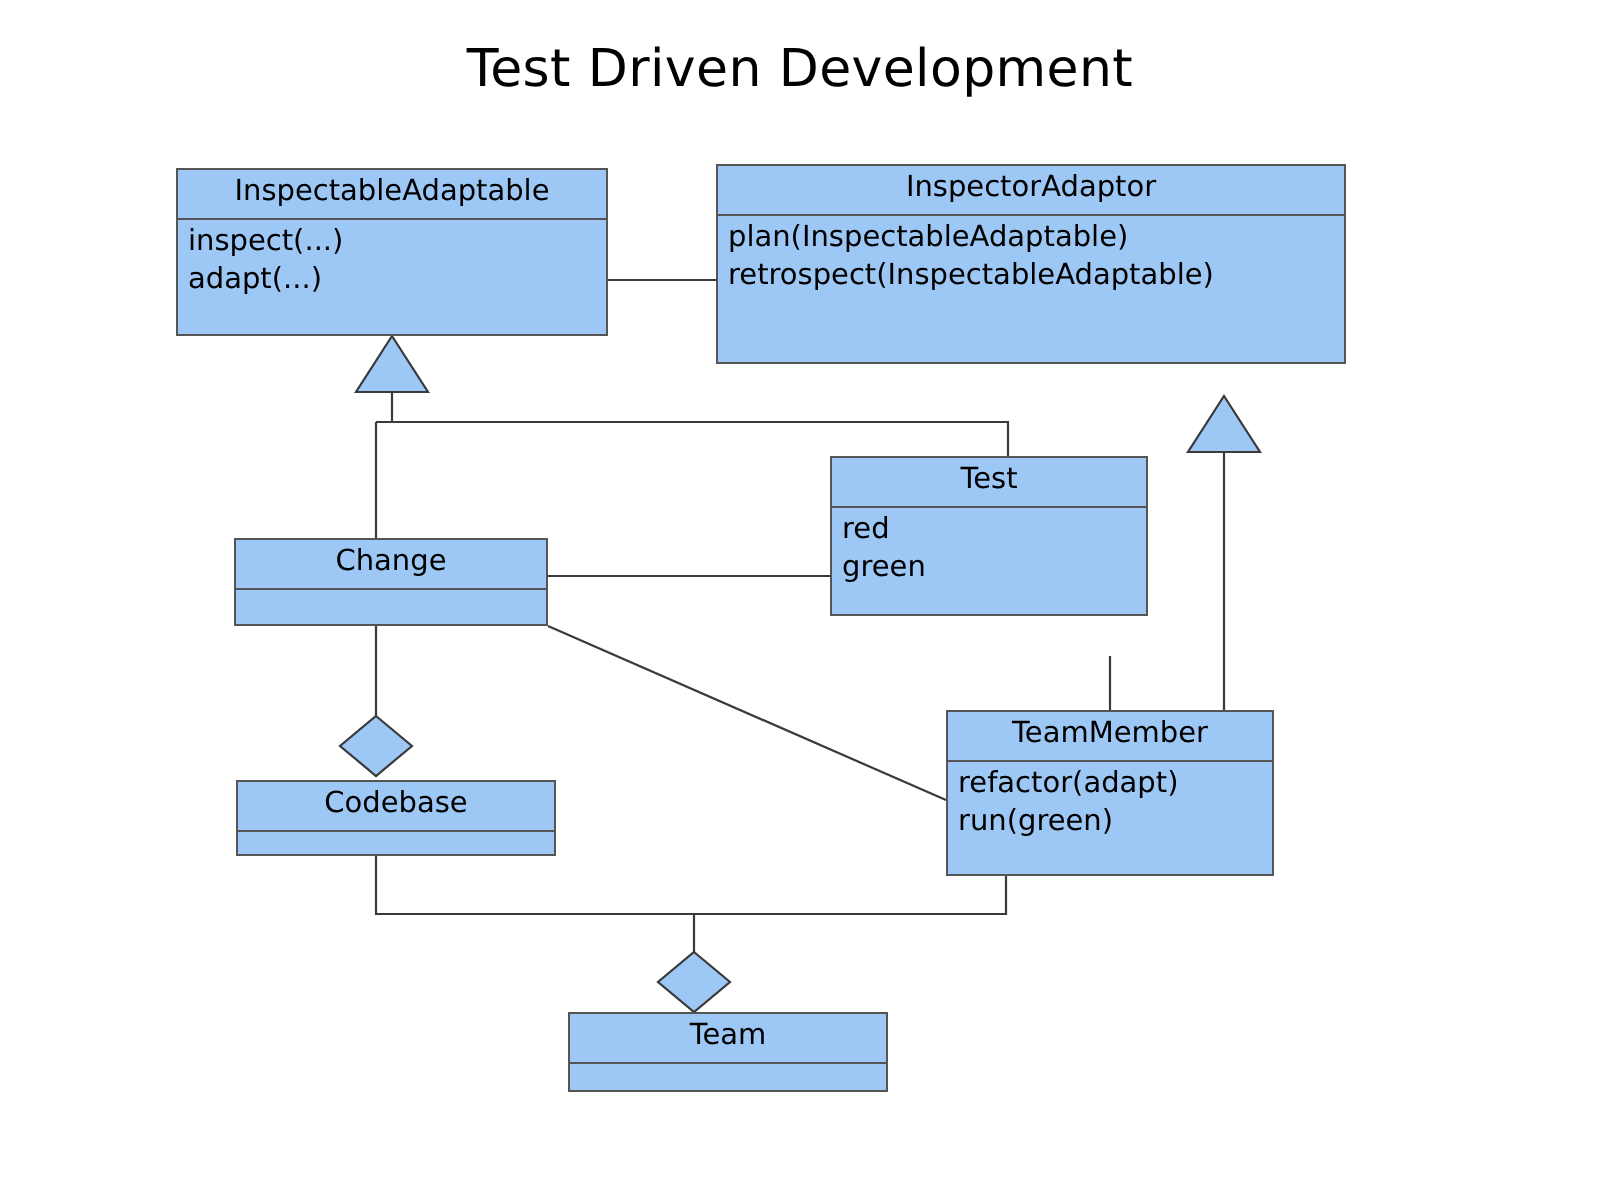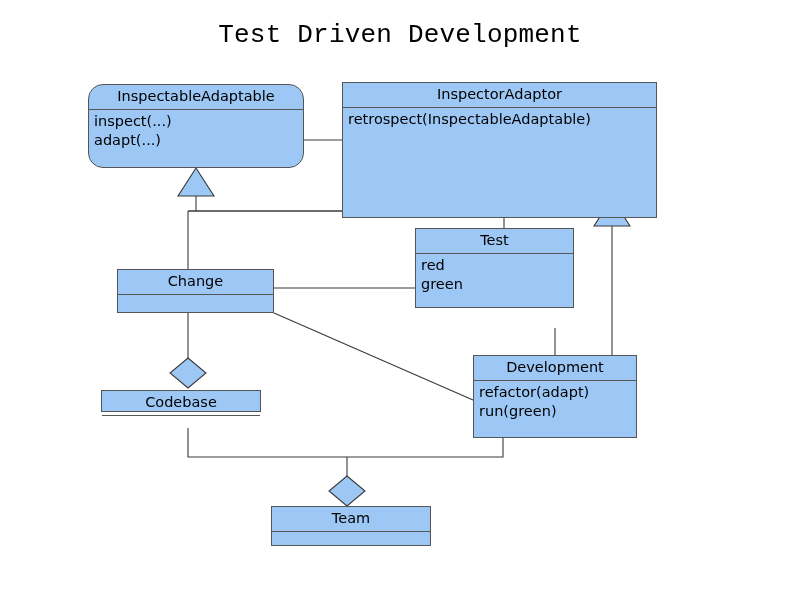--- a/index.html
+++ b/index.html
@@ -13,21 +13,20 @@
   #canvas{position:absolute;left:0;top:0;width:800px;height:600px;}
 
   .diagram-title{
     position:absolute;
     left:0;top:20px;width:800px;
     text-align:center;
     font-size:26px;
     color:#000000;
     letter-spacing:0.2px;
     white-space:nowrap;
-    font-family:Liberation Mono, monospace;
   }
 
   
   .uml-class{
     position:absolute;
     box-sizing:border-box;
     border:1px solid #555555;
     background:#9DC8F5;
     display:flex;
     flex-direction:column;
@@ -81,57 +80,58 @@
   <polygon class="marker" points="188,358 206,373 188,388 170,373"></polygon>
 
   <polyline points="188,428 188,457 347,457"></polyline>
   <polyline points="503,438 503,457 347,457"></polyline>
   <line x1="347" y1="457" x2="347" y2="476"></line>
   <polygon class="marker" points="347,476 365,491 347,506 329,491"></polygon>
 </svg>
 
 <div class="diagram-title">Test Driven Development</div>
 
-<div class="uml-class" style="left:88px;top:84px;width:216px;height:84px;border-radius:15px;">
+<div class="uml-class" style="left:88px;top:84px;width:216px;height:84px;">
   <div class="uml-name">InspectableAdaptable</div>
   <div class="uml-compartment">
     <div>inspect(...)</div>
     <div>adapt(...)</div>
   </div>
 </div>
 
-<div class="uml-class" style="left:342px;top:82px;width:315px;height:136px;">
+<div class="uml-class" style="left:358px;top:82px;width:315px;height:100px;">
   <div class="uml-name">InspectorAdaptor</div>
   <div class="uml-compartment">
+    <div>plan(InspectableAdaptable)</div>
     <div>retrospect(InspectableAdaptable)</div>
   </div>
 </div>
 
 <div class="uml-class" style="left:415px;top:228px;width:159px;height:80px;">
   <div class="uml-name">Test</div>
   <div class="uml-compartment">
     <div>red</div>
     <div>green</div>
   </div>
 </div>
 
 <div class="uml-class" style="left:117px;top:269px;width:157px;height:44px;">
   <div class="uml-name">Change</div>
   <div class="uml-compartment empty"></div>
 </div>
 
-<div class="uml-class" style="left:101px;top:390px;width:160px;height:22px;">
+<div class="uml-class" style="left:118px;top:390px;width:160px;height:38px;">
   <div class="uml-name">Codebase</div>
   <div class="uml-compartment empty"></div>
 </div>
 
 <div class="uml-class" style="left:473px;top:355px;width:164px;height:83px;">
-  <div class="uml-name">Development</div>
+  <div class="uml-name">TeamMember</div>
   <div class="uml-compartment">
     <div>refactor(adapt)</div>
     <div>run(green)</div>
   </div>
 </div>
 
-<div class="uml-class" style="left:271px;top:506px;width:160px;height:40px;">
+<div class="uml-class" style="left:284px;top:506px;width:160px;height:40px;">
   <div class="uml-name">Team</div>
   <div class="uml-compartment empty"></div>
 </div>
 
 </body></html>

